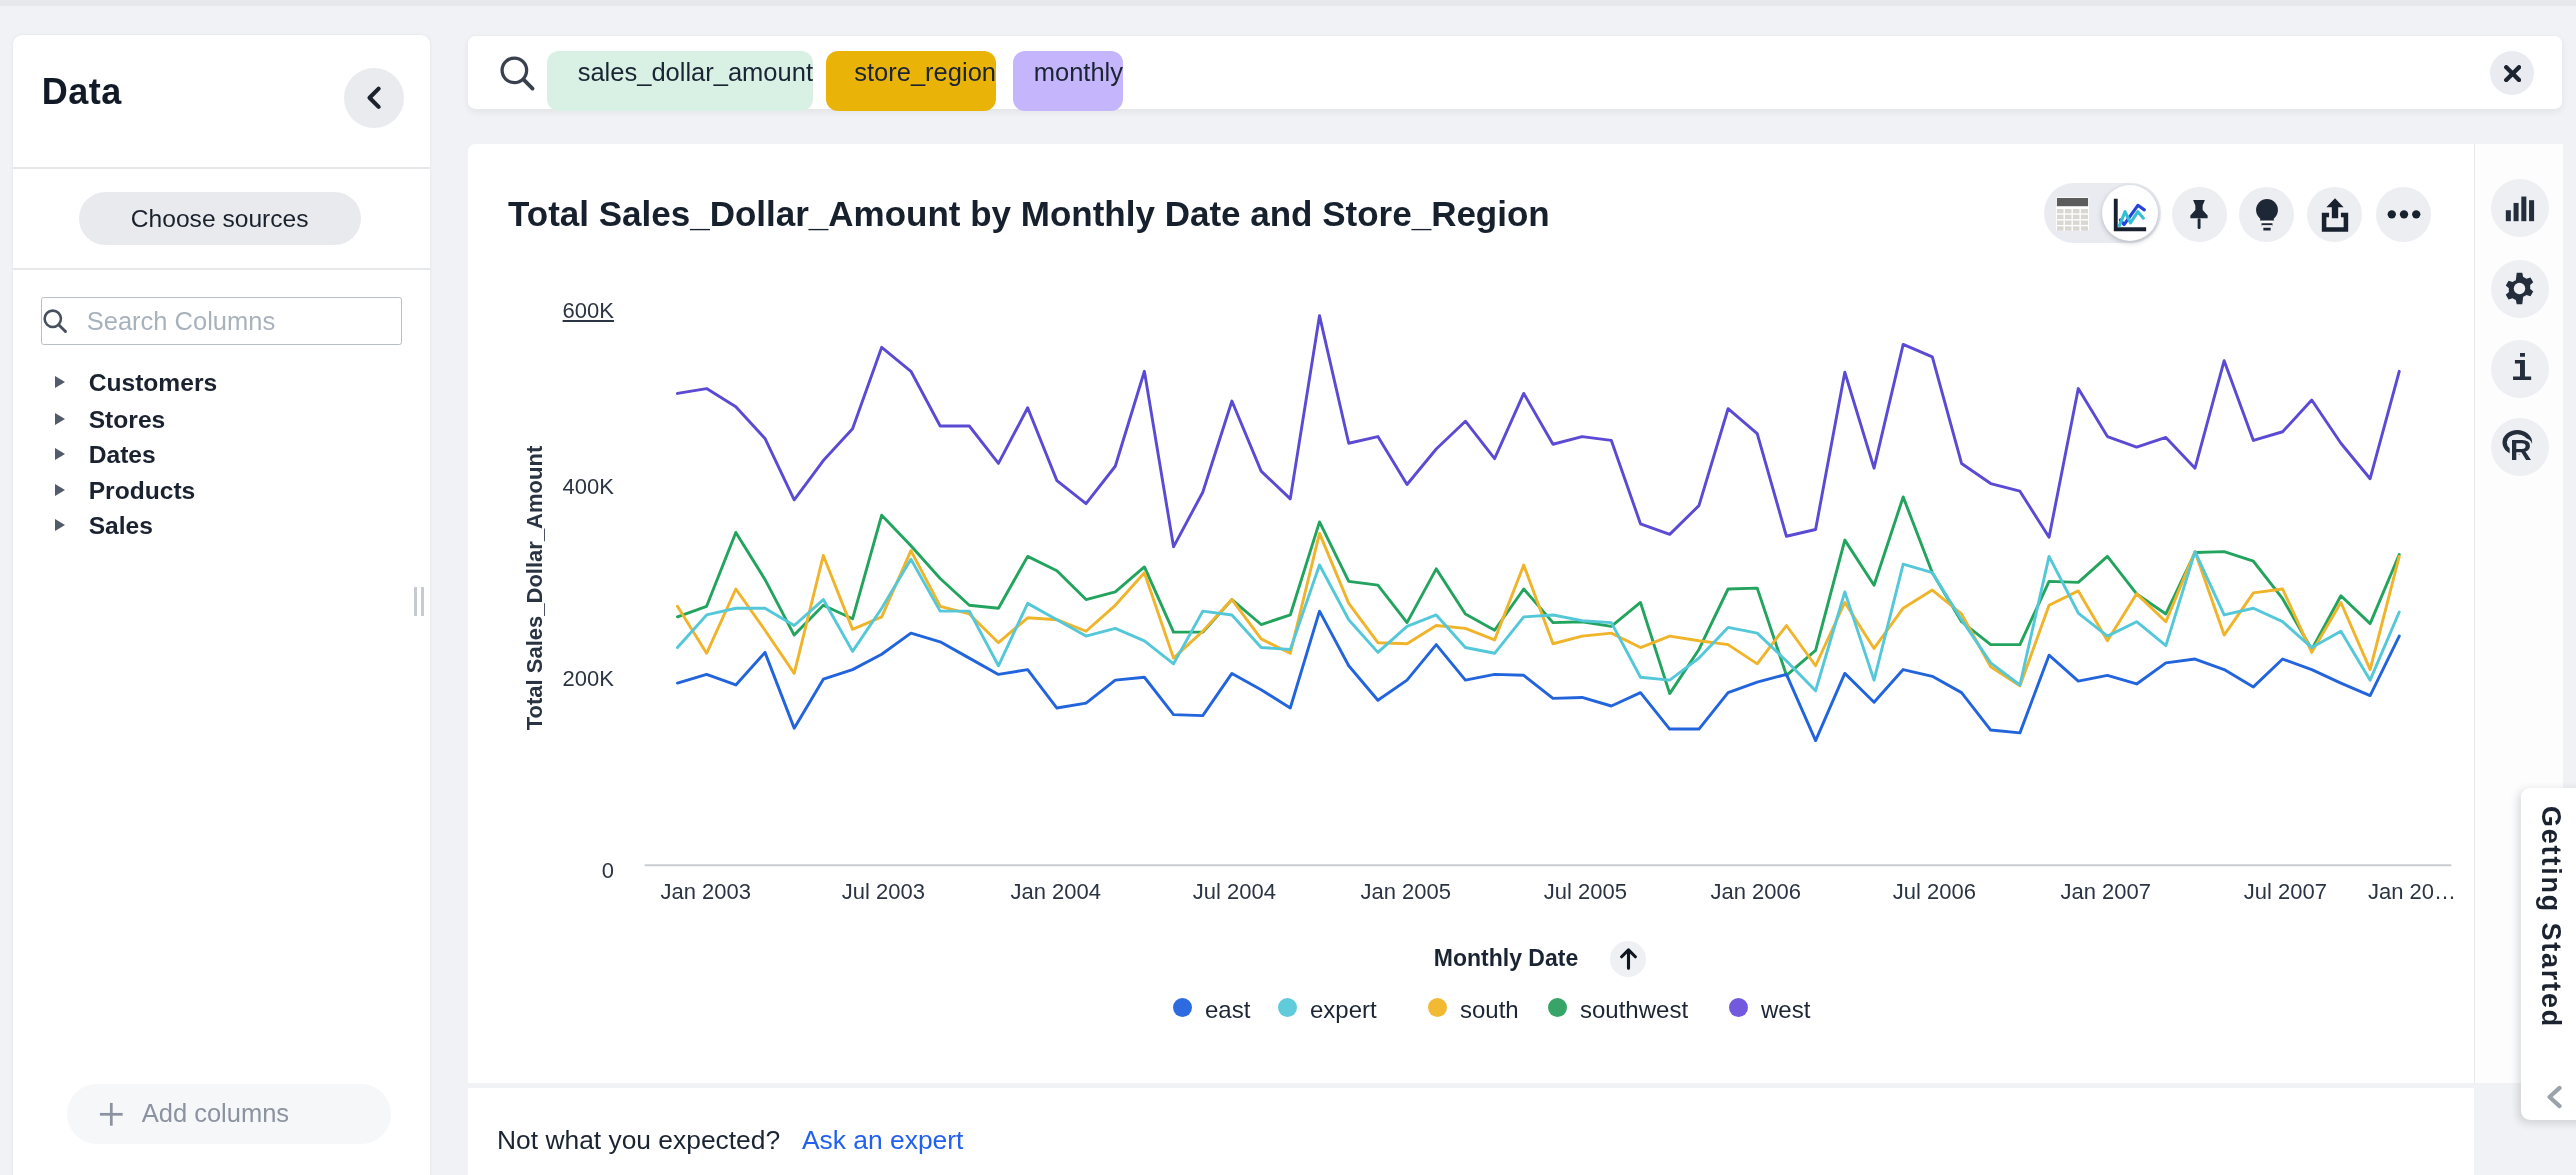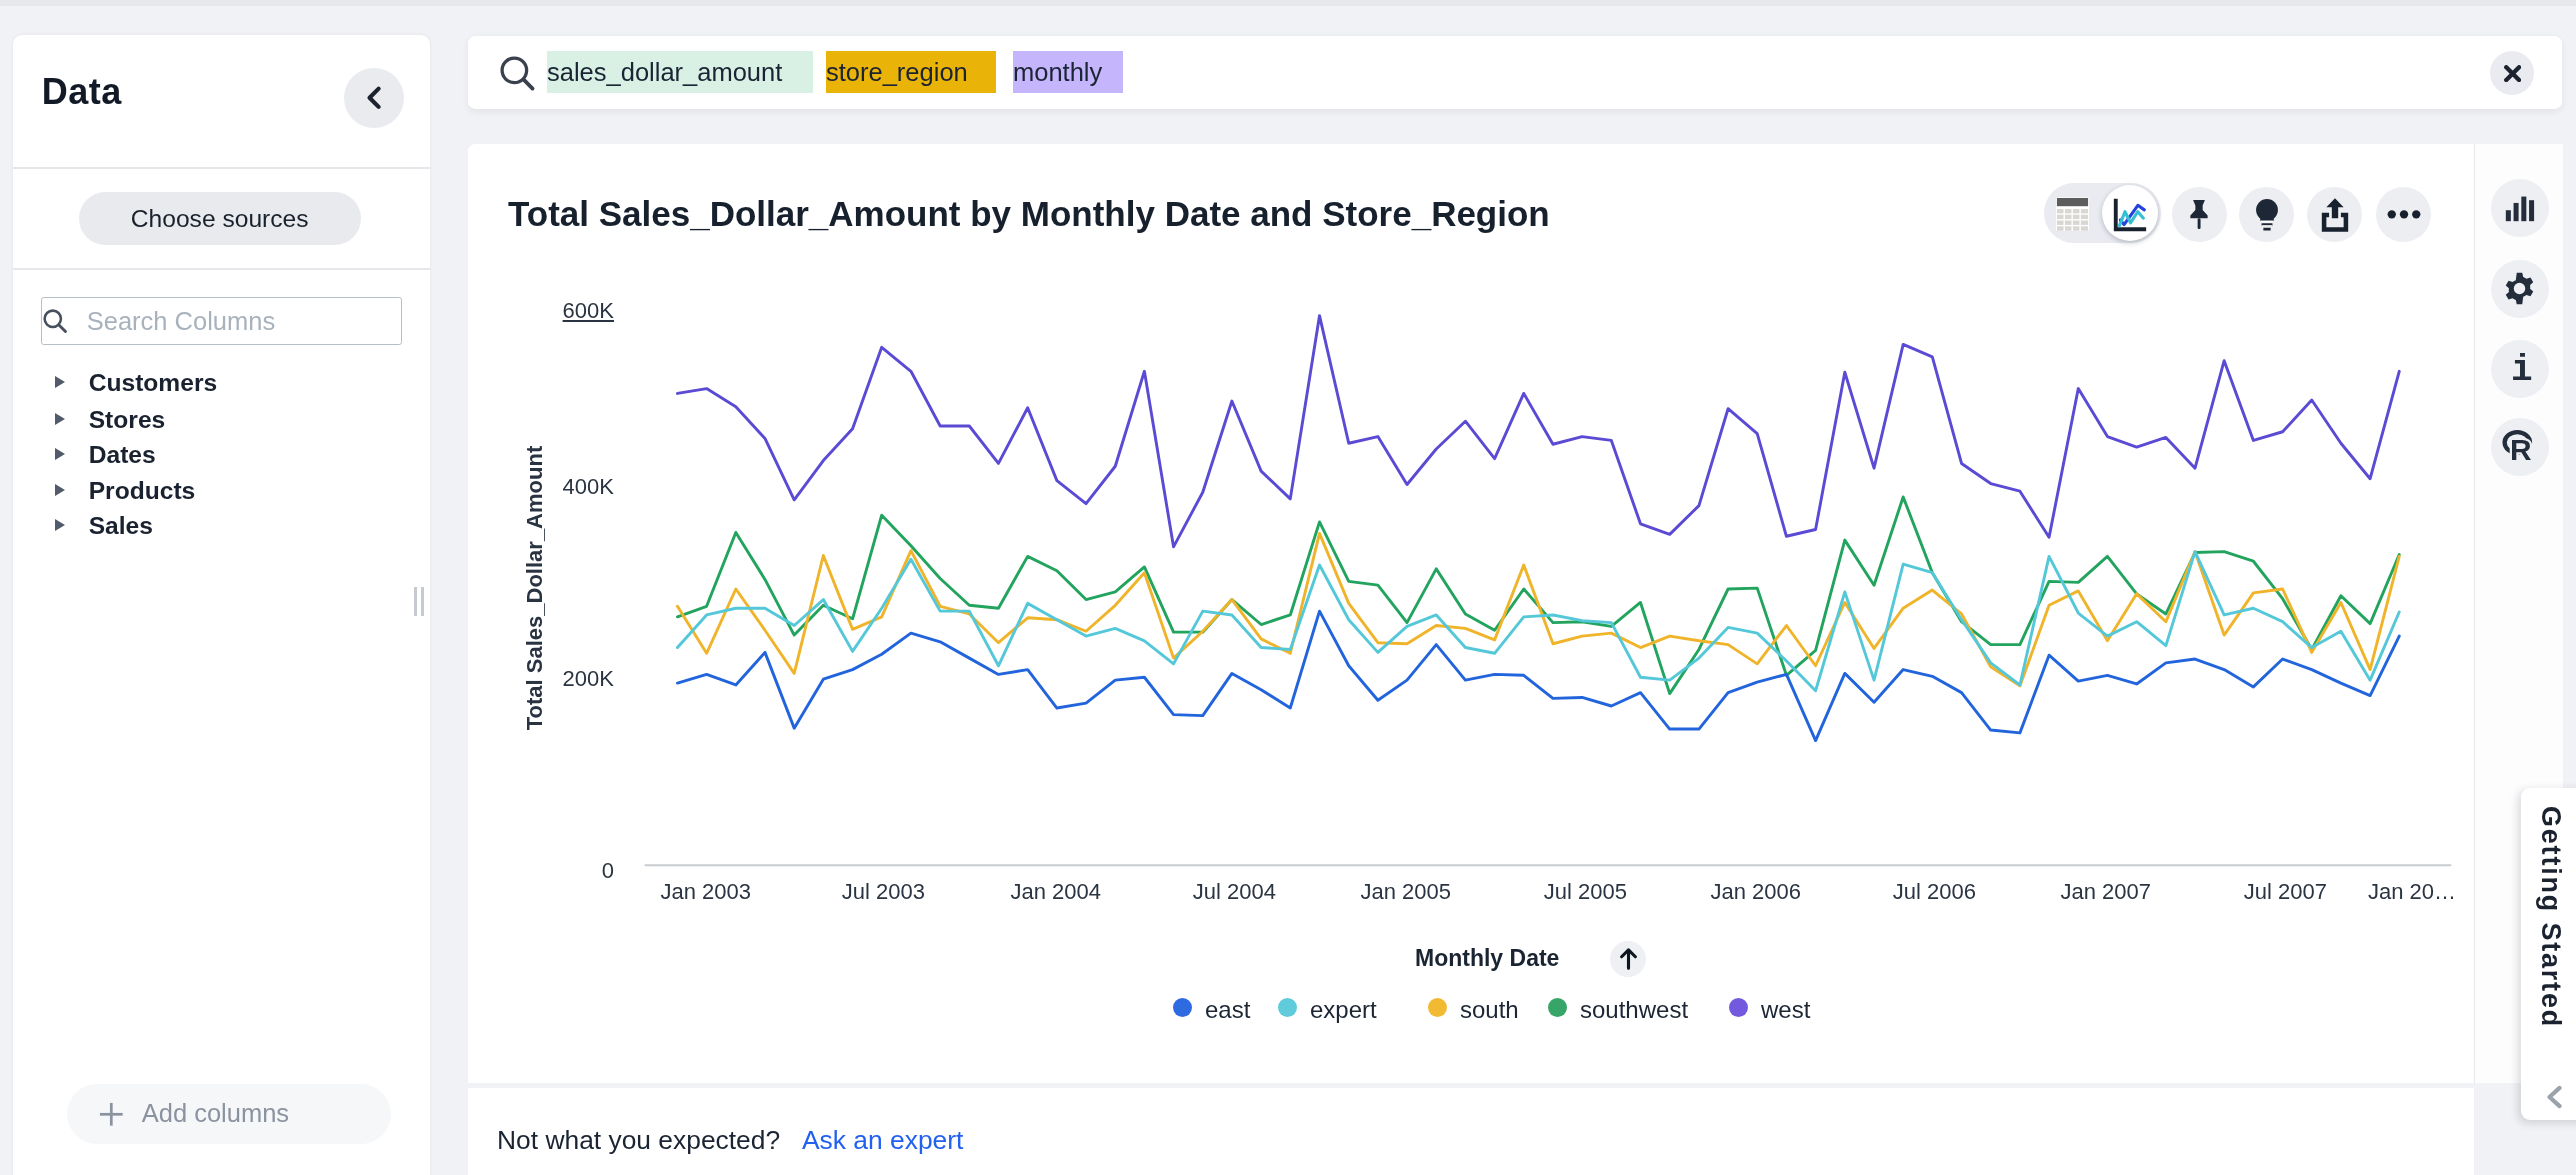--- a/index.html
+++ b/index.html
@@ -14,32 +14,32 @@
 .searchbox{left:28px;top:262px;width:361px;height:48px;background:#fff;border:1.8px solid #b7bec8;border-radius:2.7px;}
 .searchph{left:74px;top:272px;font-size:25.5px;color:#a8b2bd;}
 .treerow{left:76px;font-size:24.6px;font-weight:700;color:#1a2230;}
 .tri{left:42px;width:0;height:0;border-left:10px solid #515b69;border-top:6.8px solid transparent;border-bottom:6.8px solid transparent;}
 .addcol{left:54px;top:1049px;width:324px;height:60px;border-radius:30px;background:#f6f7f9;}
 .addtext{left:129px;top:1064px;font-size:25.5px;color:#8b93a0;}
 
 .dragbar{width:2.7px;height:29px;background:#c6cbd2;top:587px;}
 
 .searchbar{left:468px;top:36px;width:2094px;height:73px;background:#fff;border-radius:7.3px;box-shadow:0 2.7px 7.3px rgba(40,45,60,.07);}
-.token{top:14.6px;height:42px;border-radius:0;font-size:25.5px;color:#1a2433;text-align:left;line-height:42px;}
+.token{top:14.6px;height:60px;border-radius:12px;font-size:25.5px;color:#1a2433;text-align:right;line-height:42px;}
 .closebtn{left:2490px;top:51px;width:44px;height:44px;border-radius:50%;background:#e9ebf0;}
 
 .chartcard{left:468px;top:144px;width:2006px;height:939px;background:#fff;border-radius:7.3px 0 0 0;}
 .charttitle{left:40px;top:50px;font-size:35px;font-weight:700;color:#17202d;}
 .tgpill{left:1576px;top:39px;width:117px;height:60px;border-radius:30px;background:#e9ebf1;}
 .tgcircle{left:1634px;top:41px;width:56px;height:56px;border-radius:50%;background:#fff;box-shadow:0 1.8px 5.5px rgba(30,35,50,.25);}
 .iconcircle{top:43px;width:55px;height:55px;border-radius:50%;background:#eceef2;}
 .ylab{position:absolute;left:46px;width:100px;text-align:right;font-size:22px;color:#2b3442;line-height:22px;}
 .xlab{position:absolute;top:735px;width:146px;text-align:right;font-size:22px;color:#2b3442;}
 .yaxtitle{position:absolute;left:-206px;top:431px;width:546px;text-align:center;font-size:22px;font-weight:700;color:#2a3341;transform:rotate(-90deg);}
-.mdate{position:absolute;left:947px;top:801px;width:182px;font-size:23px;font-weight:700;color:#1a2433;}
+.mdate{position:absolute;left:947px;top:801px;width:182px;text-align:center;font-size:23px;font-weight:700;color:#1a2433;}
 .sortbtn{position:absolute;left:1142px;top:797px;width:36px;height:36px;border-radius:50%;background:#eef0f3;}
 .ldot{position:absolute;top:854px;width:19px;height:19px;border-radius:50%;}
 .llab{position:absolute;top:852px;font-size:24px;color:#1c2634;}
 
 .bottombar{left:468px;top:1088px;width:2006px;height:87px;background:#fff;}
 .notwhat{left:29px;top:37px;font-size:26.4px;color:#1a2432;}
 .askexp{left:334px;top:37px;font-size:26.4px;color:#2261ef;}
 
 .righttb{left:2474px;top:144px;width:89px;height:939px;background:#fdfdfe;border-left:1.8px solid #e8e9ed;}
 .rcircle{left:15.5px;width:58px;height:58px;border-radius:50%;background:#edeff3;}

